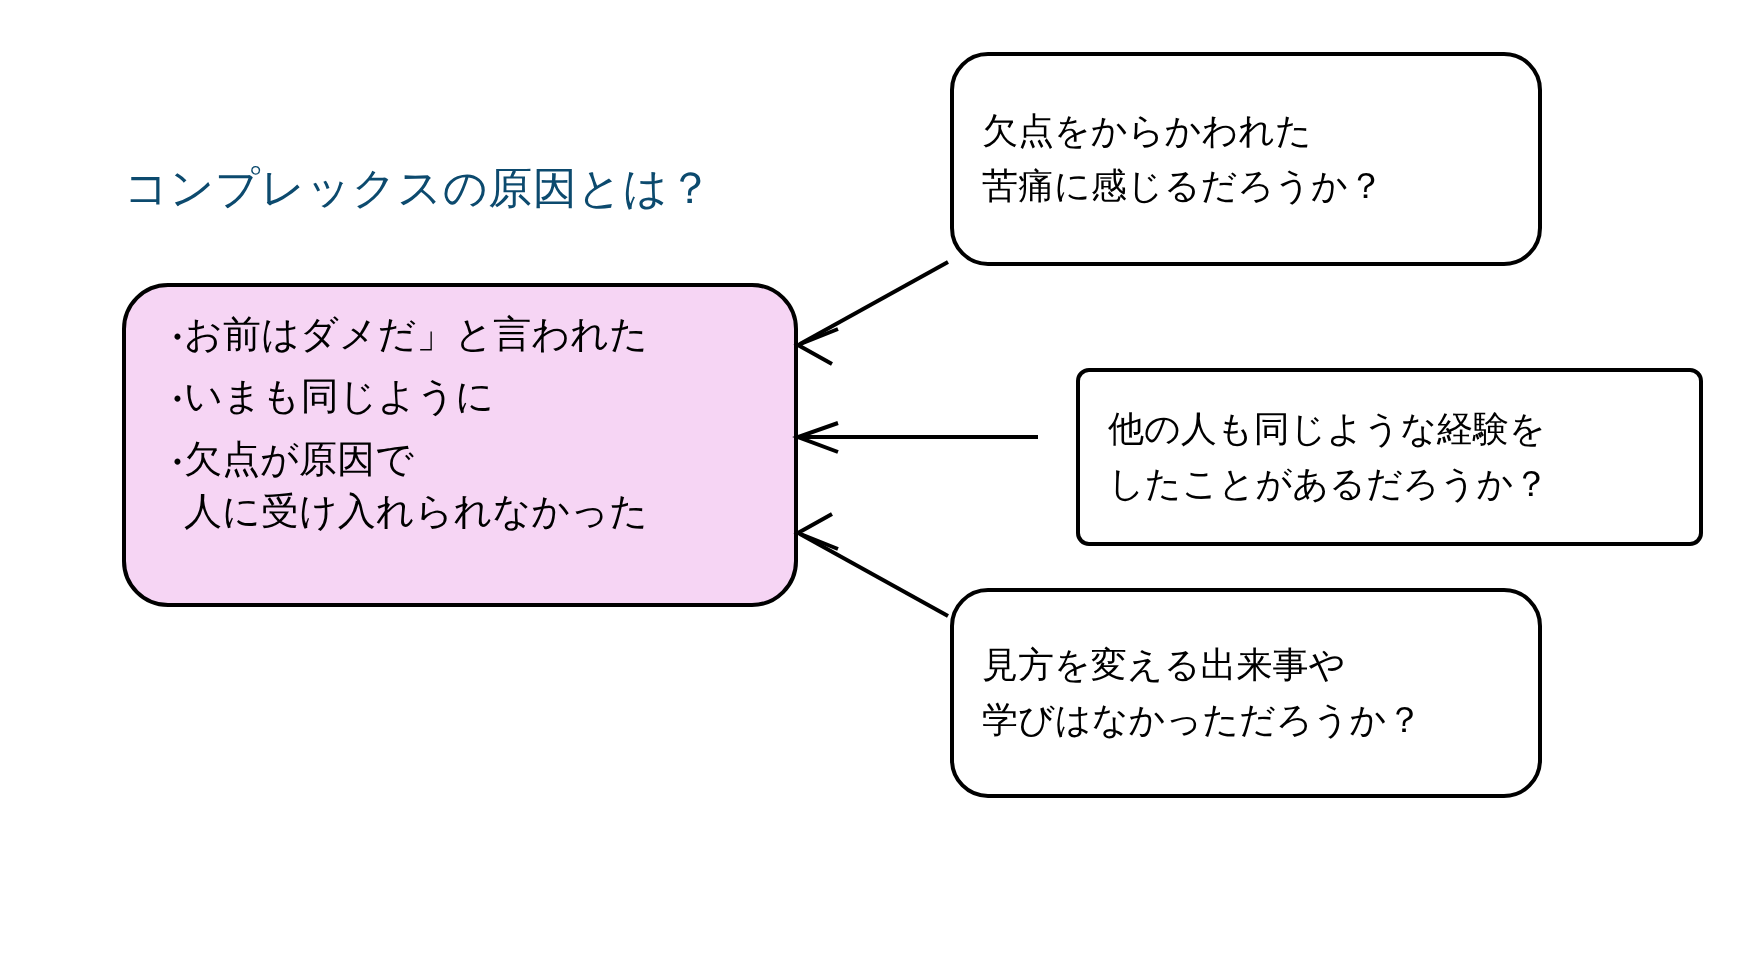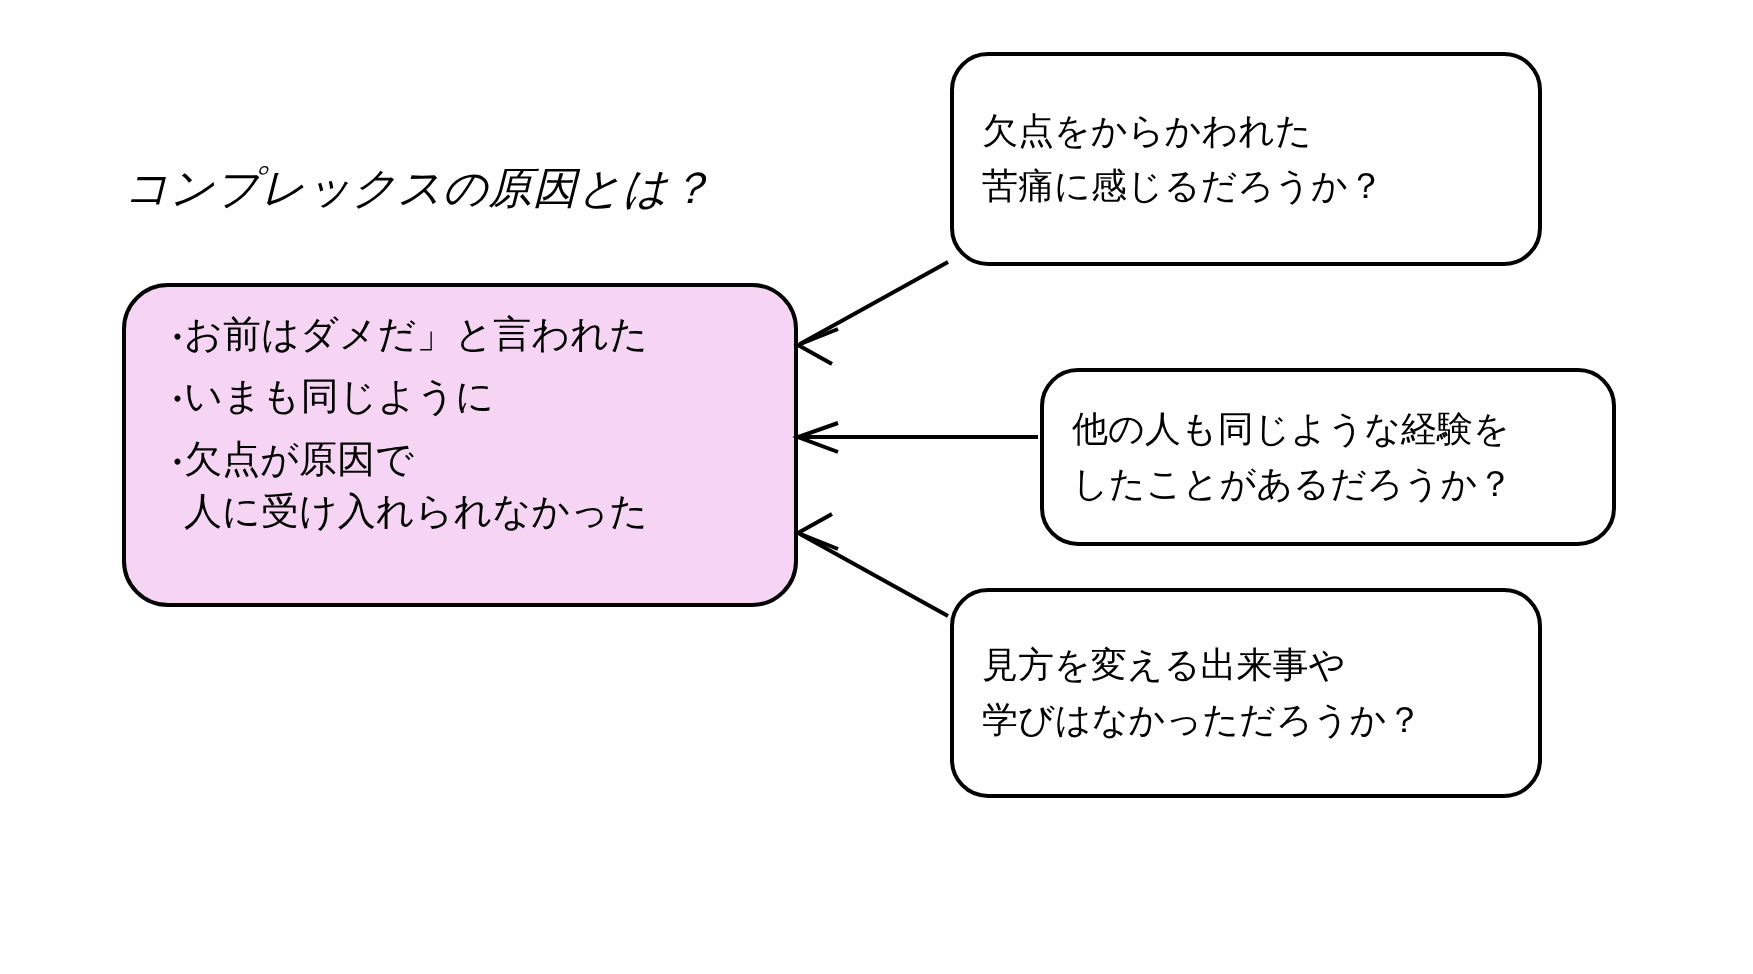--- a/index.html
+++ b/index.html
@@ -18,24 +18,23 @@
     overflow: hidden;
   }
 
   
   #page-title {
     position: absolute;
     left: 124px;
     top: 160px;
     font-size: 44px;
     line-height: 1.25;
-    color: #000000;
+    color: #0c4a6e;
     white-space: nowrap;
     letter-spacing: 0.5px;
-    font-style: italic;
   }
 
   
   #cause-box {
     position: absolute;
     left: 122px;
     top: 283px;
     width: 676px;
     height: 324px;
     box-sizing: border-box;
@@ -77,21 +76,21 @@
     color: #000000;
     font-size: 36px;
     line-height: 1.52;
     white-space: pre-line;
     display: flex;
     align-items: center;
     padding-left: 28px;
     padding-right: 18px;
   }
   #callout-1 { left: 950px;  top: 52px;  width: 592px; height: 214px; }
-  #callout-2 { left: 1040px; top: 368px; width: 576px; height: 178px; }
+  #callout-2 { left: 1076px; top: 368px; width: 627px; height: 178px; border-radius: 13px; }
   #callout-3 { left: 950px;  top: 588px; width: 592px; height: 210px; }
 
   
   #connectors {
     position: absolute;
     left: 0;
     top: 0;
     width: 1753px;
     height: 974px;
     pointer-events: none;

